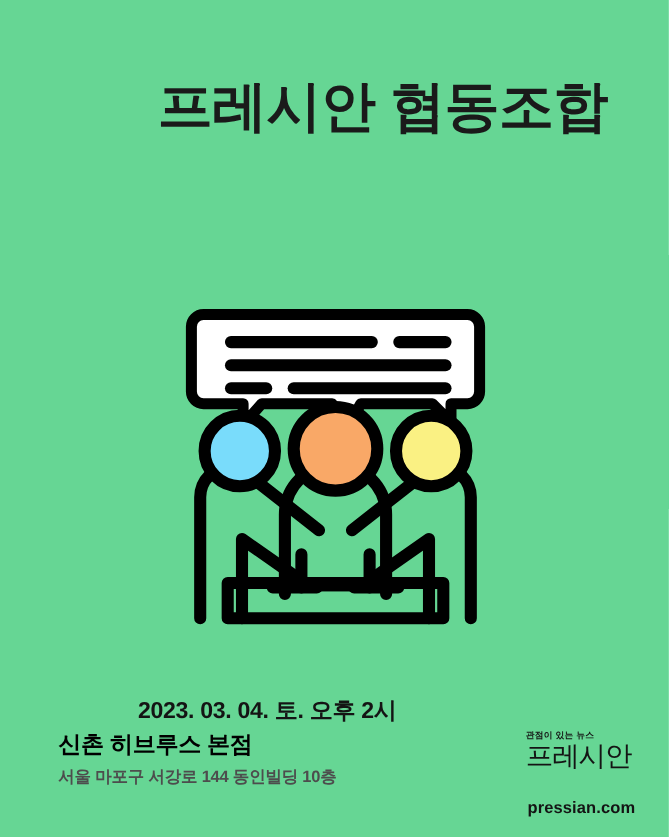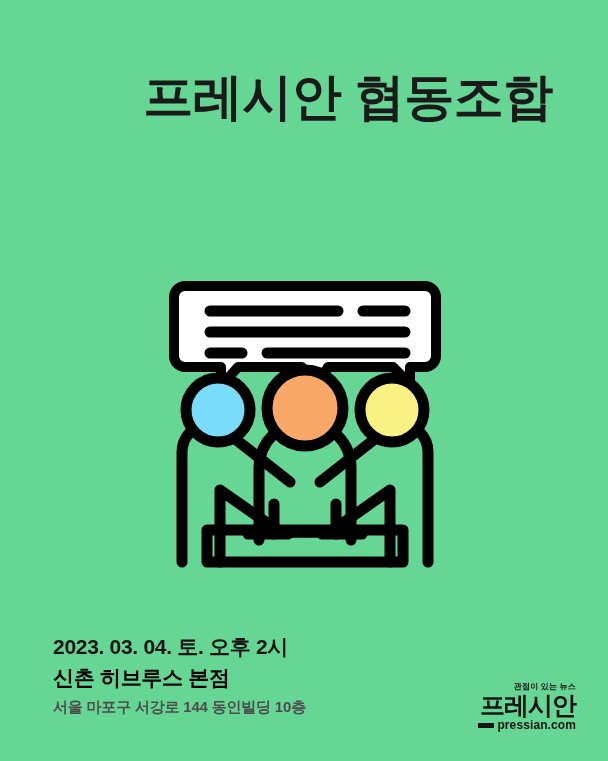--- a/index.html
+++ b/index.html
@@ -56,20 +56,21 @@
     width: 380px;
   }
   .footer-date {
     display: block;
     color: #141414;
     font-size: 21px;
     font-weight: 700;
     line-height: 30px;
     letter-spacing: -0.3px;
     white-space: nowrap;
+    text-align: center;
   }
   .footer-venue {
     display: block;
     color: #000000;
     font-size: 21px;
     font-weight: 700;
     line-height: 32px;
     letter-spacing: -0.3px;
     white-space: nowrap;
   }
@@ -78,63 +79,64 @@
     color: #4d4d4d;
     font-size: 15px;
     font-weight: 600;
     line-height: 26px;
     letter-spacing: -0.2px;
     white-space: nowrap;
   }
   .logo-block {
     position: absolute;
     left: 478px;
-    top: 682px;
+    top: 664px;
     width: 98px;
-    text-align: right;
+    text-align: left;
   }
   .logo-tagline {
     display: block;
     color: #141414;
     font-size: 8px;
     font-weight: 700;
     line-height: 10px;
     letter-spacing: 0.2px;
     white-space: nowrap;
   }
   .logo-name {
     display: block;
     color: #141414;
     font-size: 25px;
-    font-weight: 700;
+    font-weight: 400;
     line-height: 27px;
     letter-spacing: -1px;
     white-space: nowrap;
   }
   .logo-url-row {
     display: flex;
     align-items: center;
     justify-content: center;
     gap: 3px;
     margin-top: 1px;
   }
   .logo-bar {
     display: block;
     width: 17px;
     height: 5px;
     background: #141414;
   }
   .logo-url {
     display: block;
     color: #141414;
-    font-size: 12px;
+    font-size: 15px;
     font-weight: 700;
     line-height: 11px;
     letter-spacing: 0.1px;
     white-space: nowrap;
+    margin-top: 27px;
   }
 </style>
 </head>
 <body>
 
 <div id="poster">
 
   <div class="title-block">
     <span class="title-line">프레시안 협동조합</span>
   </div>

